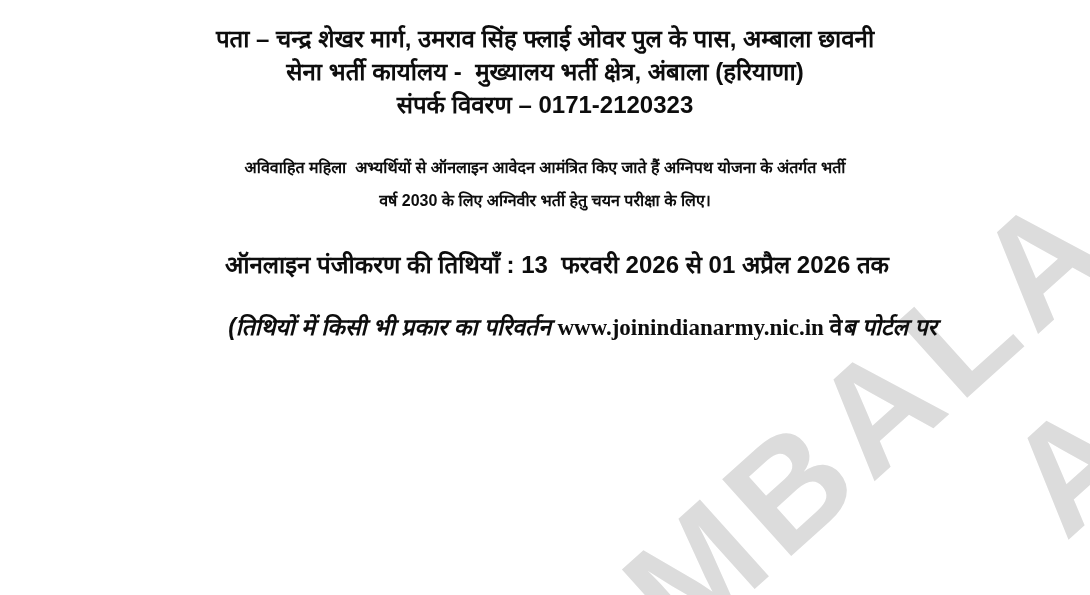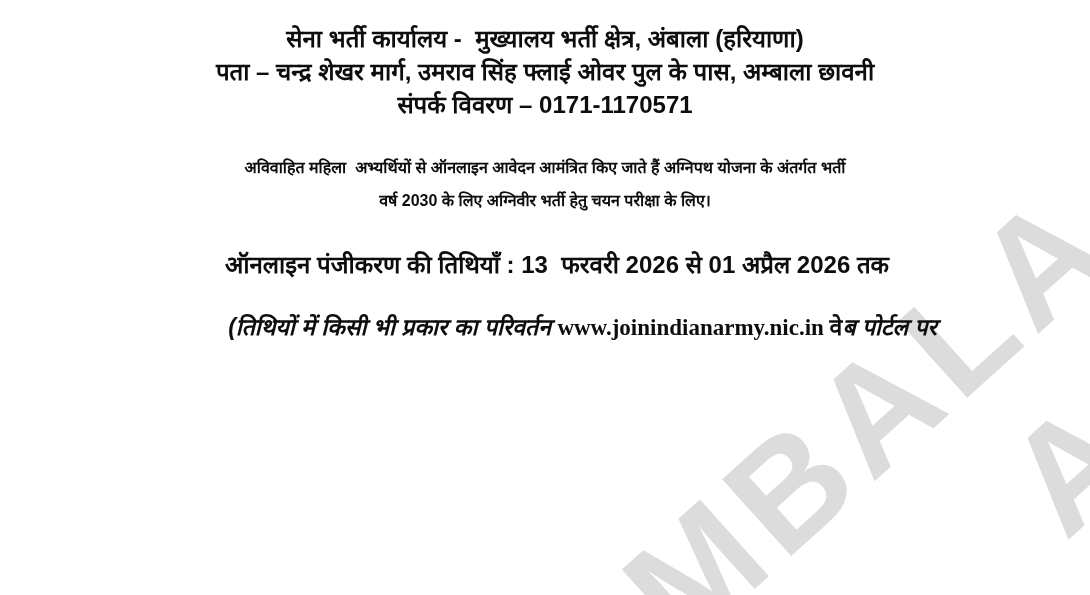--- a/index.html
+++ b/index.html
@@ -71,23 +71,23 @@
 
 <div class="page">
 
   <div class="watermark">AMBALA</div>
   <div class="watermark-2">AMBALA</div>
 
   <div class="content">
 
 
     <div class="office-block">
+      <div class="line">पता – चन्द्र शेखर मार्ग, उमराव सिंह फ्लाई ओवर पुल के पास, अम्बाला छावनी</div>
       <div class="line">सेना भर्ती कार्यालय -  मुख्यालय भर्ती क्षेत्र, अंबाला (हरियाणा)</div>
-      <div class="line">पता – चन्द्र शेखर मार्ग, उमराव सिंह फ्लाई ओवर पुल के पास, अम्बाला छावनी</div>
-      <div class="line">संपर्क विवरण – 0171-1170571</div>
+      <div class="line">संपर्क विवरण – 0171-2120323</div>
     </div>
 
     <div class="intro-block">
       <div class="line">अविवाहित महिला  अभ्यर्थियों से ऑनलाइन आवेदन आमंत्रित किए जाते हैं अग्निपथ योजना के अंतर्गत भर्ती</div>
       <div class="line">वर्ष 2030 के लिए अग्निवीर भर्ती हेतु चयन परीक्षा के लिए।</div>
     </div>
 
     <div class="reg-block">
       <div class="section-heading line">ऑनलाइन पंजीकरण की तिथियाँ : 13  फरवरी 2026 से 01 अप्रैल 2026 तक</div>
       <div class="note-line line">

